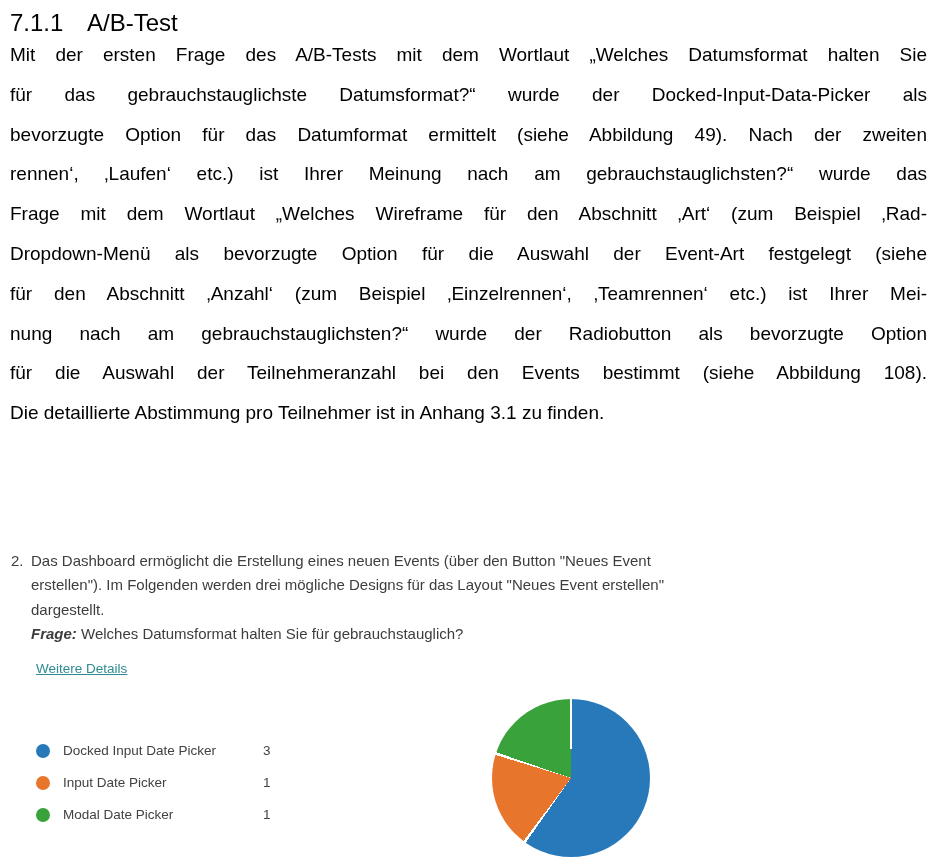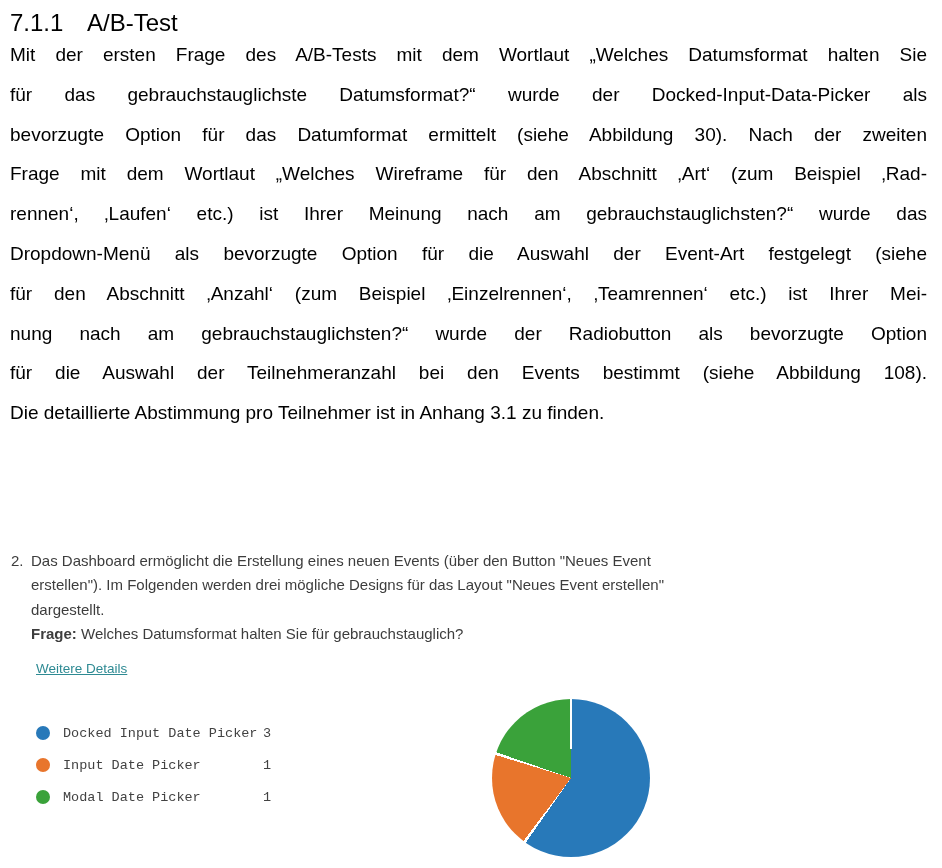--- a/index.html
+++ b/index.html
@@ -48,43 +48,42 @@
     width: 800px;
     font-size: 15px;
     line-height: 24.4px;
     color: #3d3d3d;
   }
   .survey .item-number {
     position: absolute;
     left: 0; top: 0;
   }
   .survey .survey-text { margin-left: 20px; white-space: nowrap; }
-  .q-label { font-weight: 700; }
+  .q-label { font-weight: 700; font-style: italic; }
 
   .details-link {
     position: absolute;
     left: 36px; top: 661px;
     font-size: 13.5px;
     color: #2e8a93;
     text-decoration: underline;
     cursor: pointer;
     white-space: nowrap;
   }
 
   
   .legend {
     position: absolute;
     left: 36px; top: 726px;
     width: 280px;
   }
   .legend-row {
     display: flex;
-    align-items: flex-start;
+    align-items: flex-end;
     height: 32px;
-    font-family: Liberation Mono, monospace;
   }
   .legend-dot {
     width: 14px; height: 14px;
     border-radius: 50%;
     margin-right: 13px;
     flex: 0 0 auto;
   }
   .legend-label {
     width: 200px;
     font-size: 13.5px;
@@ -108,23 +107,23 @@
 
 <div class="page">
 
   <div class="doc-heading">
     <span class="hnum">7.1.1</span><span>A/B-Test</span>
   </div>
 
   <div class="doc-paragraph">
     <div class="pline">Mit der ersten Frage des A/B-Tests mit dem Wortlaut „Welches Datumsformat halten Sie</div>
     <div class="pline">für das gebrauchstauglichste Datumsformat?“ wurde der Docked-Input-Data-Picker als</div>
-    <div class="pline">bevorzugte Option für das Datumformat ermittelt (siehe Abbildung 30). Nach der zweiten</div>
+    <div class="pline">bevorzugte Option für das Datumformat ermittelt (siehe Abbildung 49). Nach der zweiten</div>
+    <div class="pline">rennen‘, ‚Laufen‘ etc.) ist Ihrer Meinung nach am gebrauchstauglichsten?“ wurde das</div>
     <div class="pline">Frage mit dem Wortlaut „Welches Wireframe für den Abschnitt ‚Art‘ (zum Beispiel ‚Rad-</div>
-    <div class="pline">rennen‘, ‚Laufen‘ etc.) ist Ihrer Meinung nach am gebrauchstauglichsten?“ wurde das</div>
     <div class="pline">Dropdown-Menü als bevorzugte Option für die Auswahl der Event-Art festgelegt (siehe</div>
     <div class="pline">für den Abschnitt ‚Anzahl‘ (zum Beispiel ‚Einzelrennen‘, ‚Teamrennen‘ etc.) ist Ihrer Mei-</div>
     <div class="pline">nung nach am gebrauchstauglichsten?“ wurde der Radiobutton als bevorzugte Option</div>
     <div class="pline">für die Auswahl der Teilnehmeranzahl bei den Events bestimmt (siehe Abbildung 108).</div>
     <div class="pline lastline">Die detaillierte Abstimmung pro Teilnehmer ist in Anhang 3.1 zu finden.</div>
   </div>
 
   <div class="survey">
     <span class="item-number">2.</span>
     <div class="survey-text">Das Dashboard ermöglicht die Erstellung eines neuen Events (über den Button "Neues Event</div>

